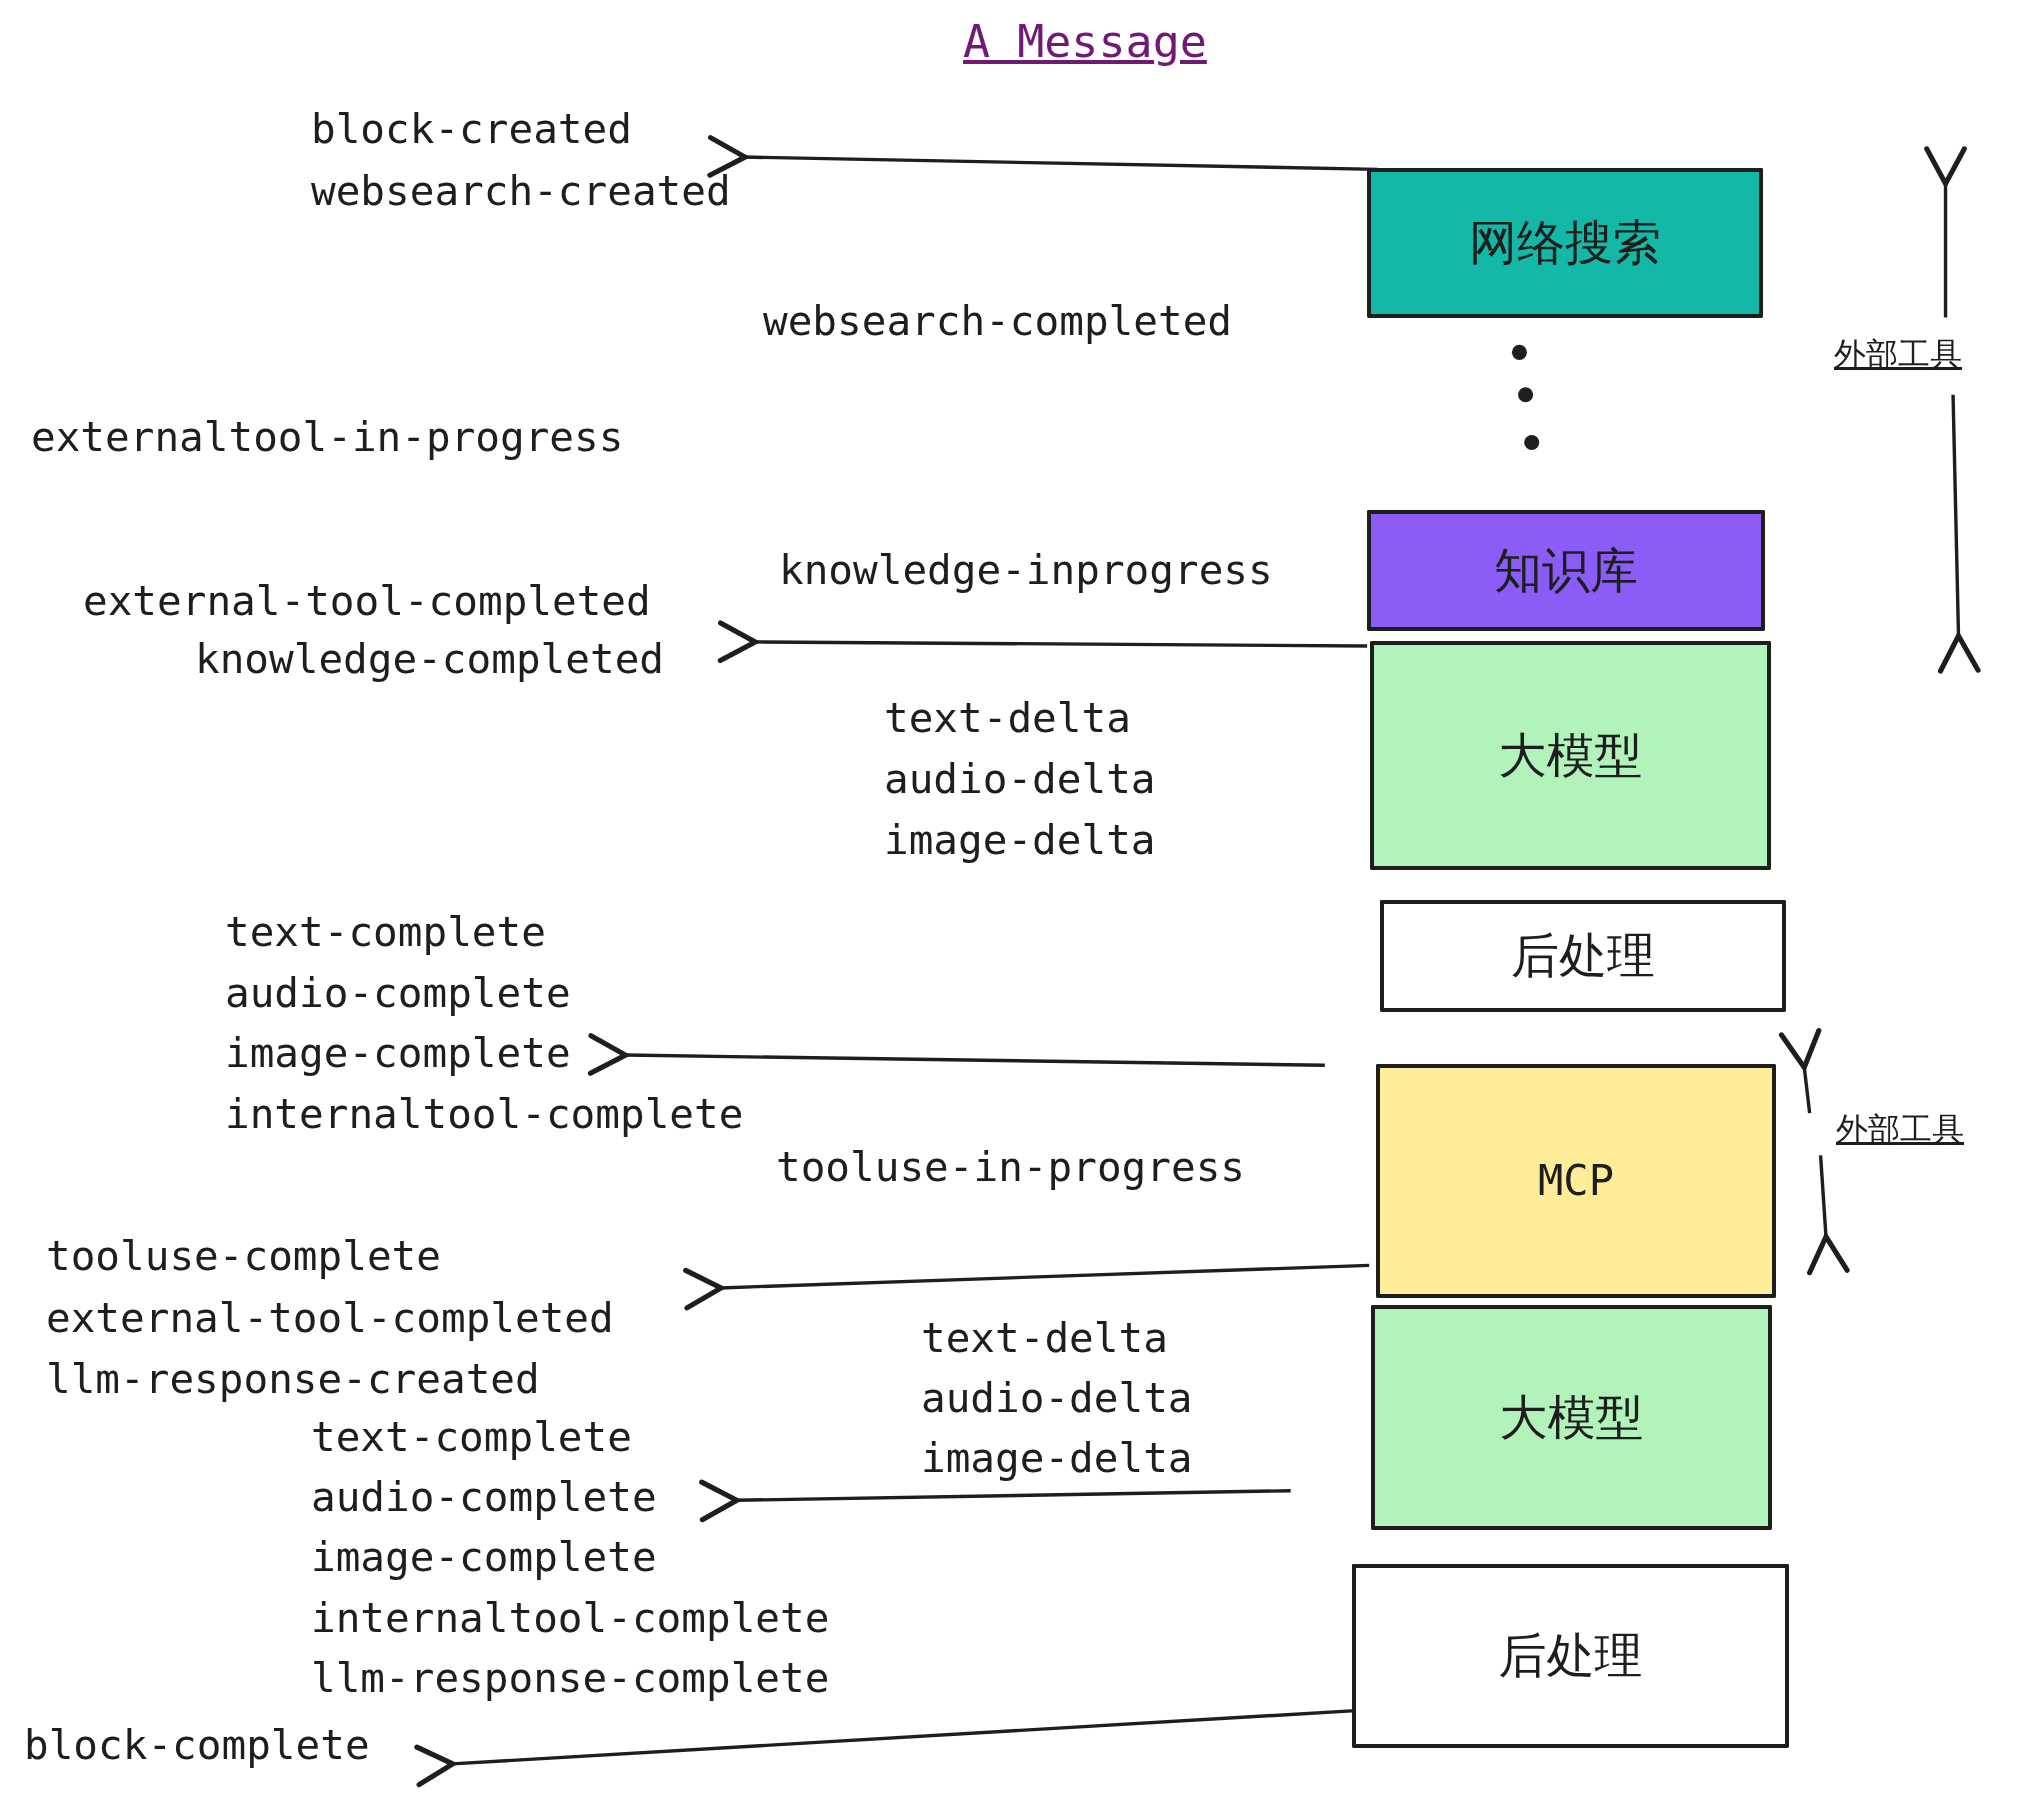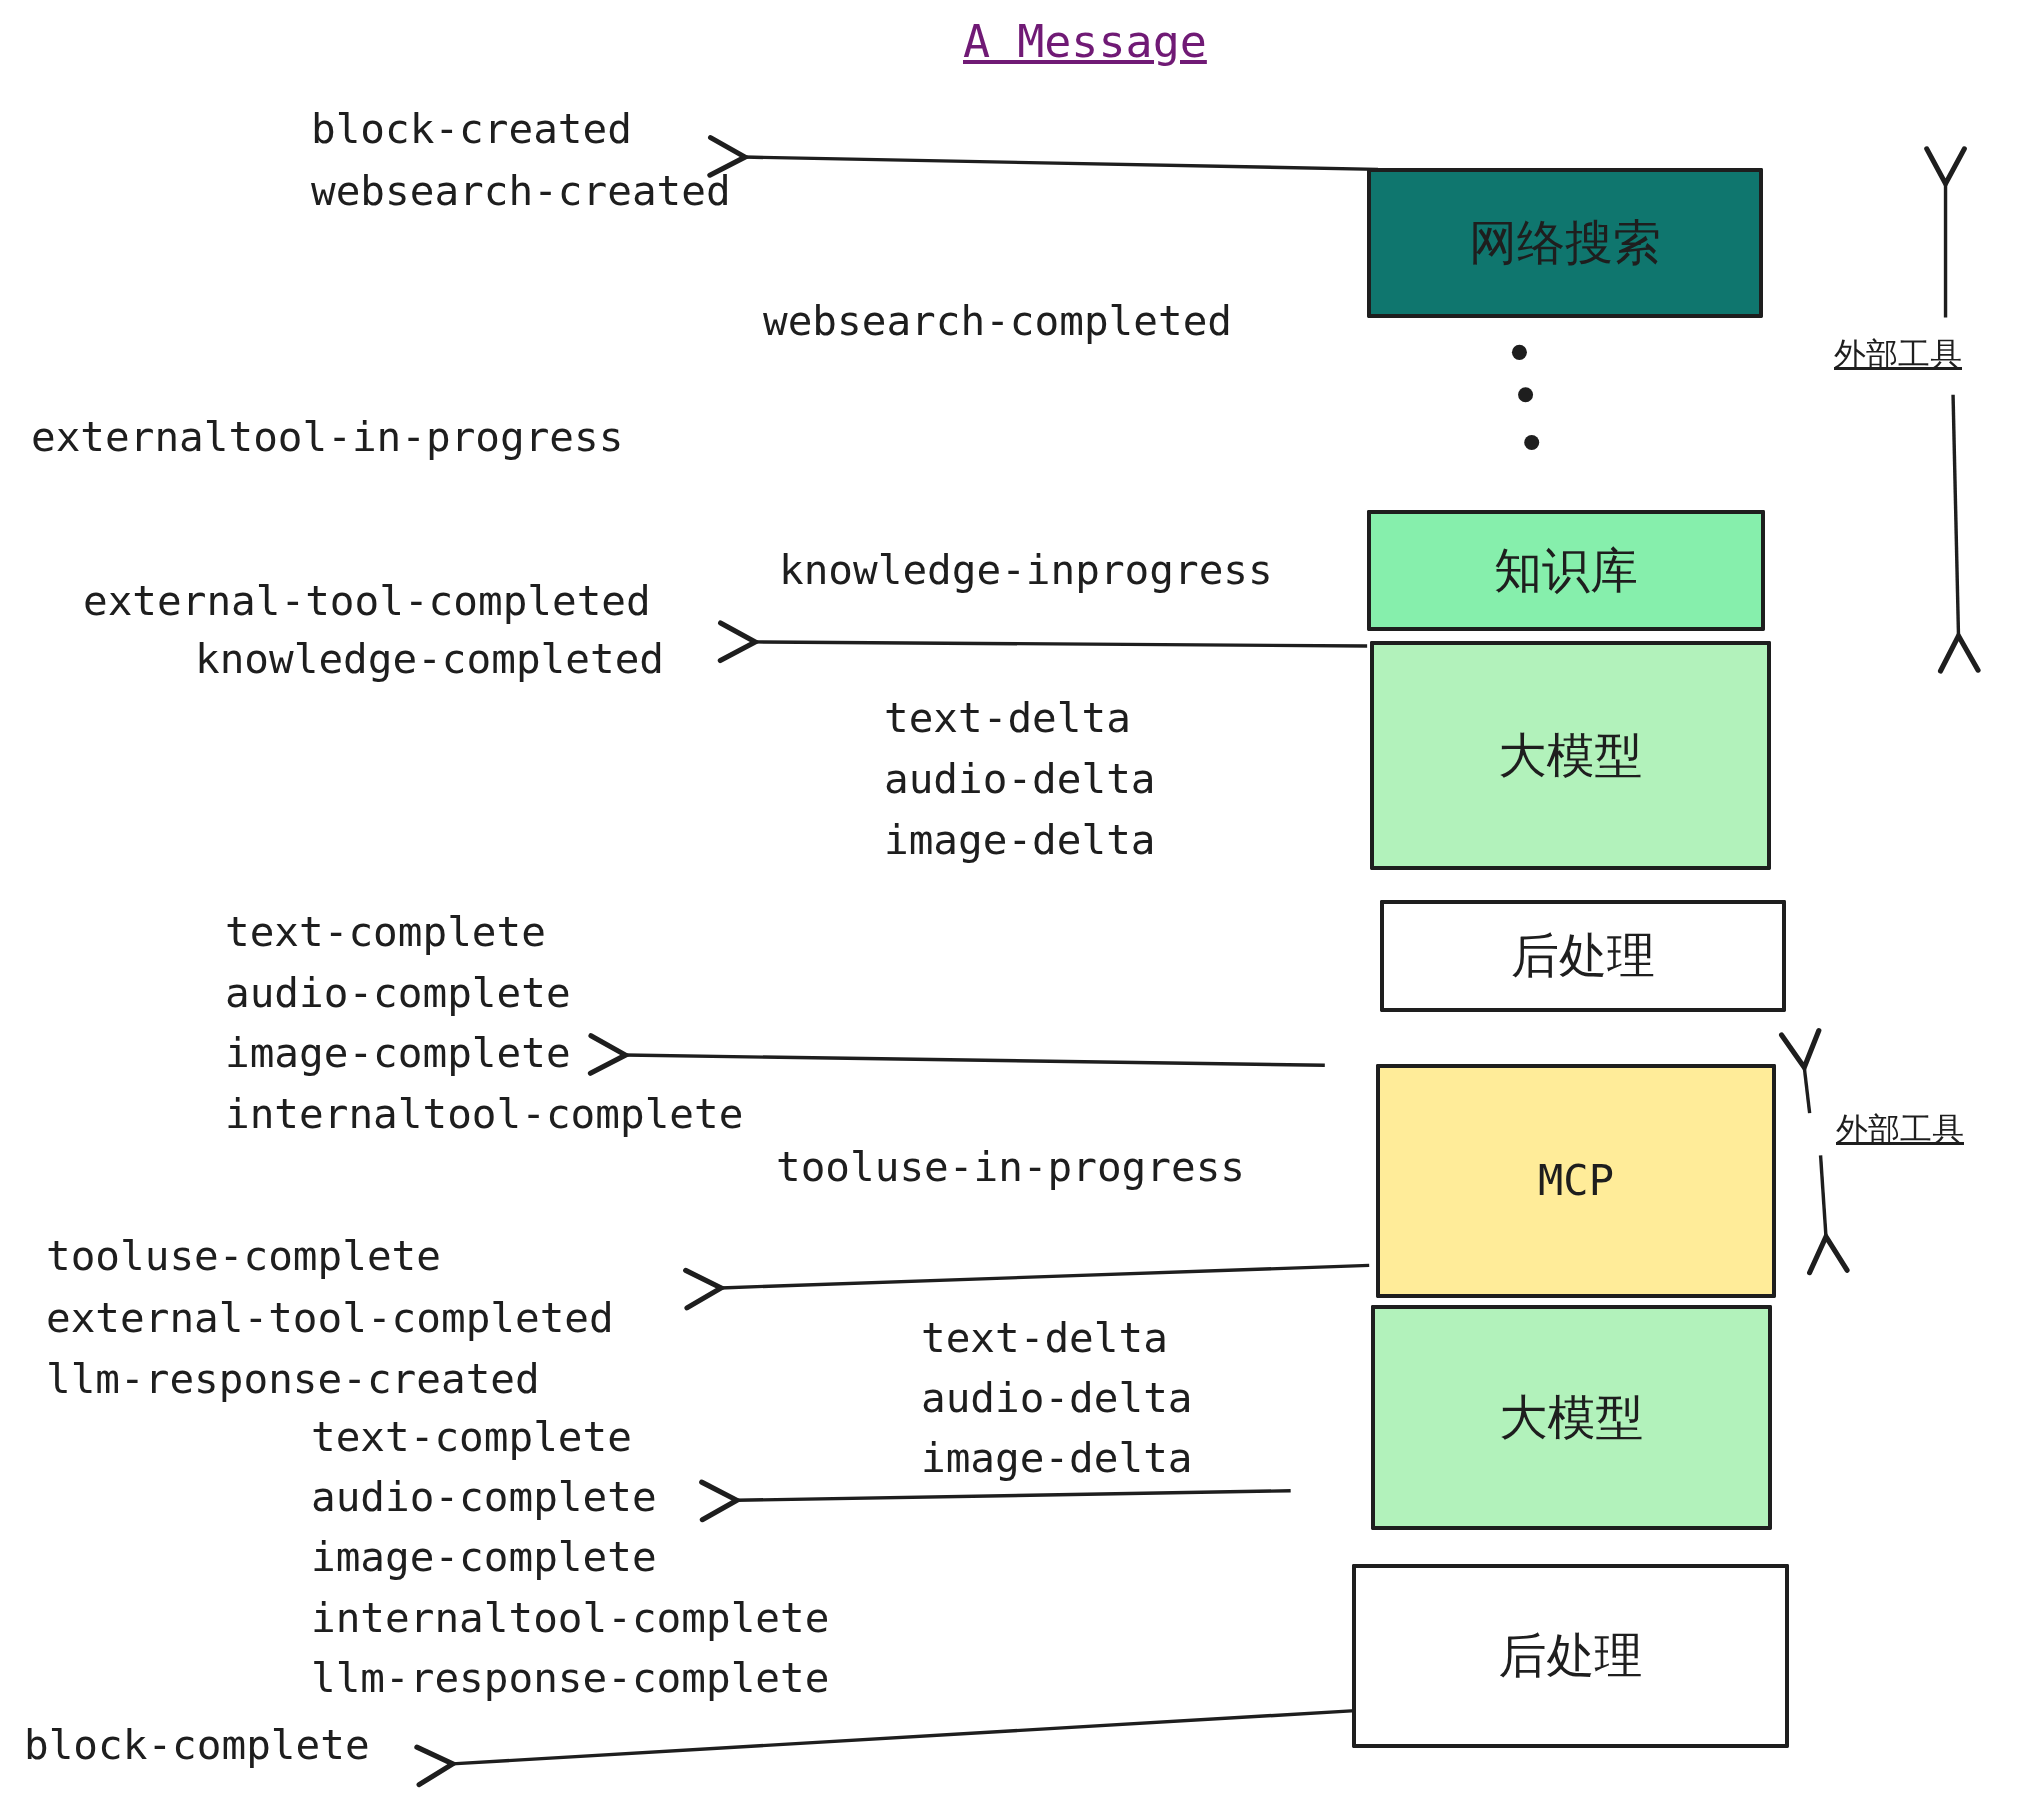--- a/index.html
+++ b/index.html
@@ -15,22 +15,22 @@
     position:absolute;left:963px;top:19px;font-size:45px;line-height:1;white-space:nowrap;
     font-family:"DejaVu Sans Mono",monospace;color:#701a75;text-decoration:underline;
   }
   .box{
     position:absolute;border:4.1px solid #1e1e1e;border-radius:1.4px;
     display:flex;align-items:center;justify-content:center;box-sizing:border-box;
   }
   .box .blabel{
     font-family:"Liberation Sans",sans-serif;font-size:48px;line-height:1;color:#1e1e1e;white-space:nowrap;
   }
-  .b-websearch{left:1367px;top:168px;width:396px;height:150px;background:#0f766e;}
-  .b-knowledge{left:1367px;top:510px;width:398px;height:121px;background:#86efac;}
+  .b-websearch{left:1367px;top:168px;width:396px;height:150px;background:#14b8a6;}
+  .b-knowledge{left:1367px;top:510px;width:398px;height:121px;background:#8b5cf6;}
   .b-llm1{left:1370px;top:641px;width:401px;height:229px;background:#b2f2bb;}
   .b-post1{left:1380px;top:900px;width:406px;height:112px;background:#ffffff;}
   .b-mcp{left:1376px;top:1064px;width:400px;height:234px;background:#ffec99;}
   .b-mcp .blabel{font-family:"DejaVu Sans Mono",monospace;font-size:42px;}
   .b-llm2{left:1371px;top:1305px;width:401px;height:225px;background:#b2f2bb;}
   .b-post2{left:1352px;top:1564px;width:437px;height:184px;background:#ffffff;}
   .side{
     position:absolute;font-family:"Liberation Sans",sans-serif;font-size:32px;line-height:1;
     color:#1e1e1e;white-space:nowrap;text-decoration:underline;
   }

